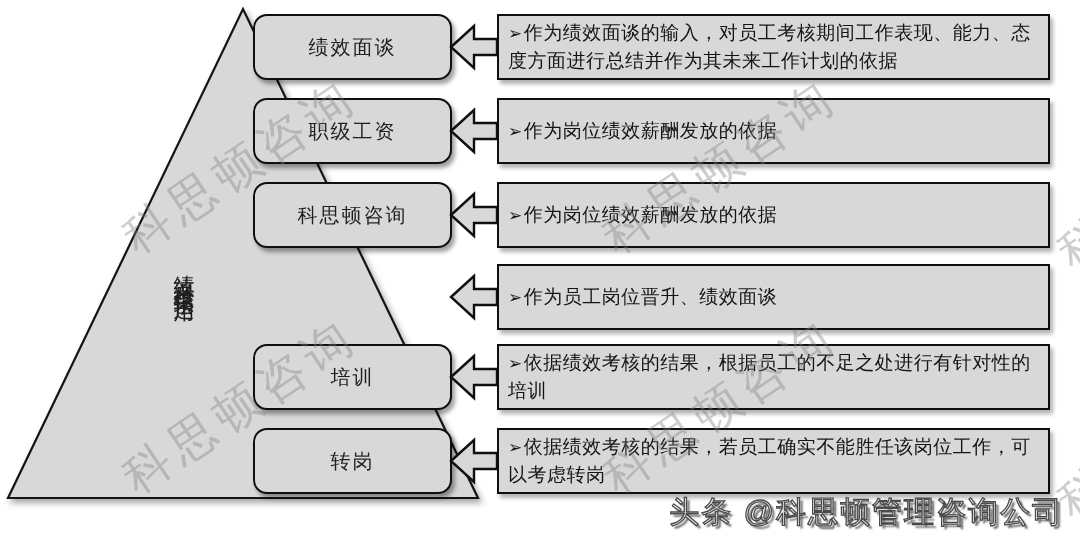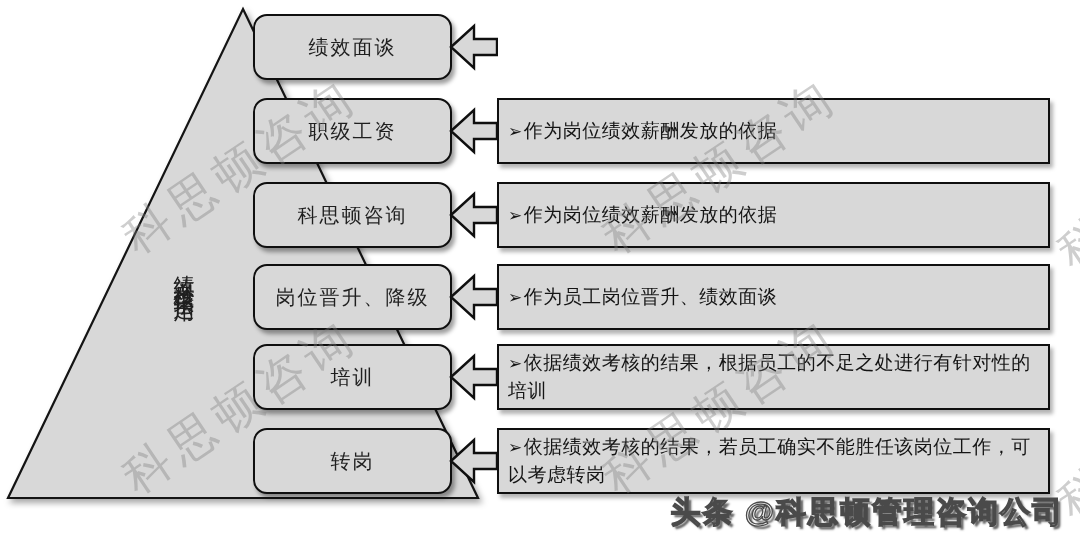--- a/index.html
+++ b/index.html
@@ -75,21 +75,21 @@
     font-size: 47px; letter-spacing: 7px; white-space: nowrap;
     color: rgba(125,125,125,0.38);
     transform: rotate(-34deg);
     pointer-events: none;
     font-family: "Liberation Sans", "DejaVu Sans", sans-serif;
   }
 
   
   .footer-brand {
     position: absolute; right: 16px; bottom: 1px; z-index: 7;
-    font-size: 30px; font-weight: bold; letter-spacing: 2px;
+    font-size: 30px; font-weight: normal; letter-spacing: 2px;
     color: #f5f5f5;
     -webkit-text-stroke: 1.3px #4a4a4a;
     text-shadow: 3px 3px 2px rgba(70,70,70,0.85);
     font-family: "Liberation Sans", "DejaVu Sans", sans-serif;
     white-space: nowrap;
   }
 </style>
 </head>
 <body>
 
@@ -100,20 +100,23 @@
   </svg>
   <div class="pyramid-label">绩效考核结果运用</div>
 
   <div class="row" style="top:14px">
     <div class="label-box">
       <span class="label-text">绩效面谈</span>
     </div>
     <svg class="arrow-svg" viewBox="0 0 49 48" aria-hidden="true">
       <polygon class="arrow-shape" points="2,24 25,3 25,16 48,16 48,32 25,32 25,45"></polygon>
     </svg>
+    <div class="desc-box">
+      <p class="desc"><span class="bullet">➢</span><span>作为绩效面谈的输入，对员工考核期间工作表现、能力、态度方面进行总结并作为其未来工作计划的依据</span></p>
+    </div>
   </div>
 
   <div class="row" style="top:98px">
     <div class="label-box">
       <span class="label-text">职级工资</span>
     </div>
     <svg class="arrow-svg" viewBox="0 0 49 48" aria-hidden="true">
       <polygon class="arrow-shape" points="2,24 25,3 25,16 48,16 48,32 25,32 25,45"></polygon>
     </svg>
     <div class="desc-box">
@@ -127,23 +130,20 @@
     </div>
     <svg class="arrow-svg" viewBox="0 0 49 48" aria-hidden="true">
       <polygon class="arrow-shape" points="2,24 25,3 25,16 48,16 48,32 25,32 25,45"></polygon>
     </svg>
     <div class="desc-box">
       <p class="desc"><span class="bullet">➢</span><span>作为岗位绩效薪酬发放的依据</span></p>
     </div>
   </div>
 
   <div class="row" style="top:264px">
-    <div class="label-box">
-      <span class="label-text">岗位晋升、降级</span>
-    </div>
     <svg class="arrow-svg" viewBox="0 0 49 48" aria-hidden="true">
       <polygon class="arrow-shape" points="2,24 25,3 25,16 48,16 48,32 25,32 25,45"></polygon>
     </svg>
     <div class="desc-box">
       <p class="desc"><span class="bullet">➢</span><span>作为员工岗位晋升、绩效面谈</span></p>
     </div>
   </div>
 
   <div class="row" style="top:344px">
     <div class="label-box">

